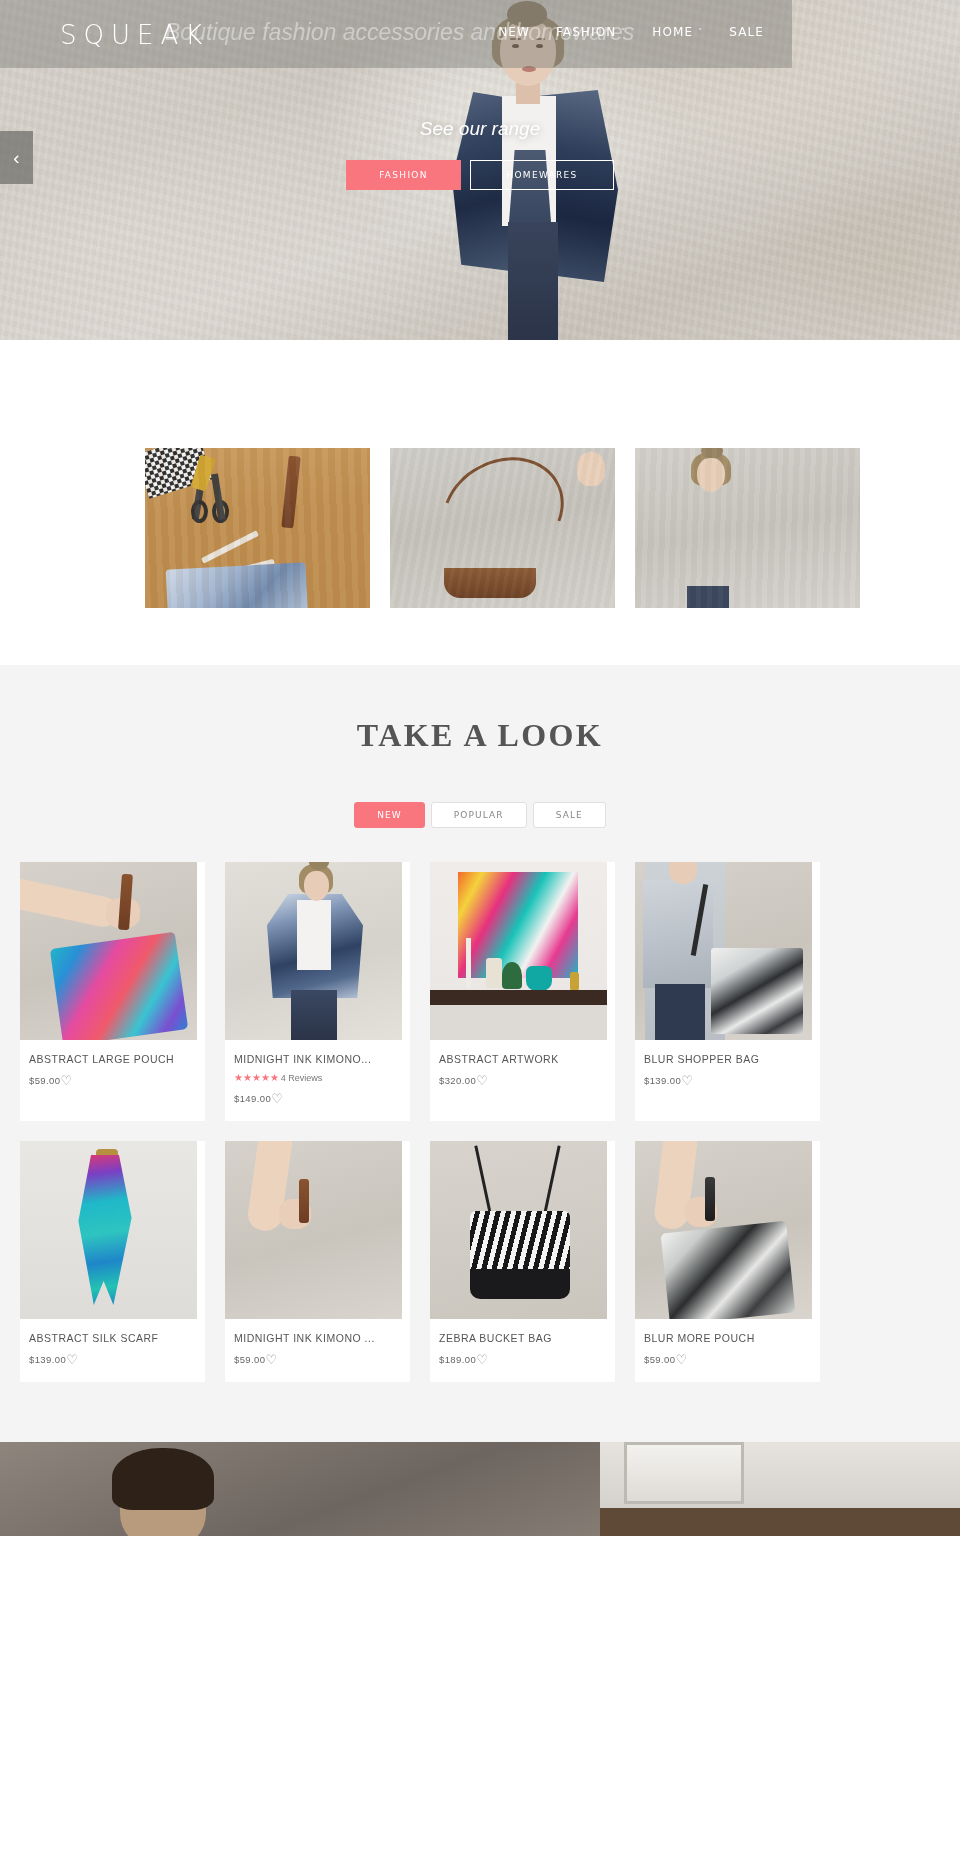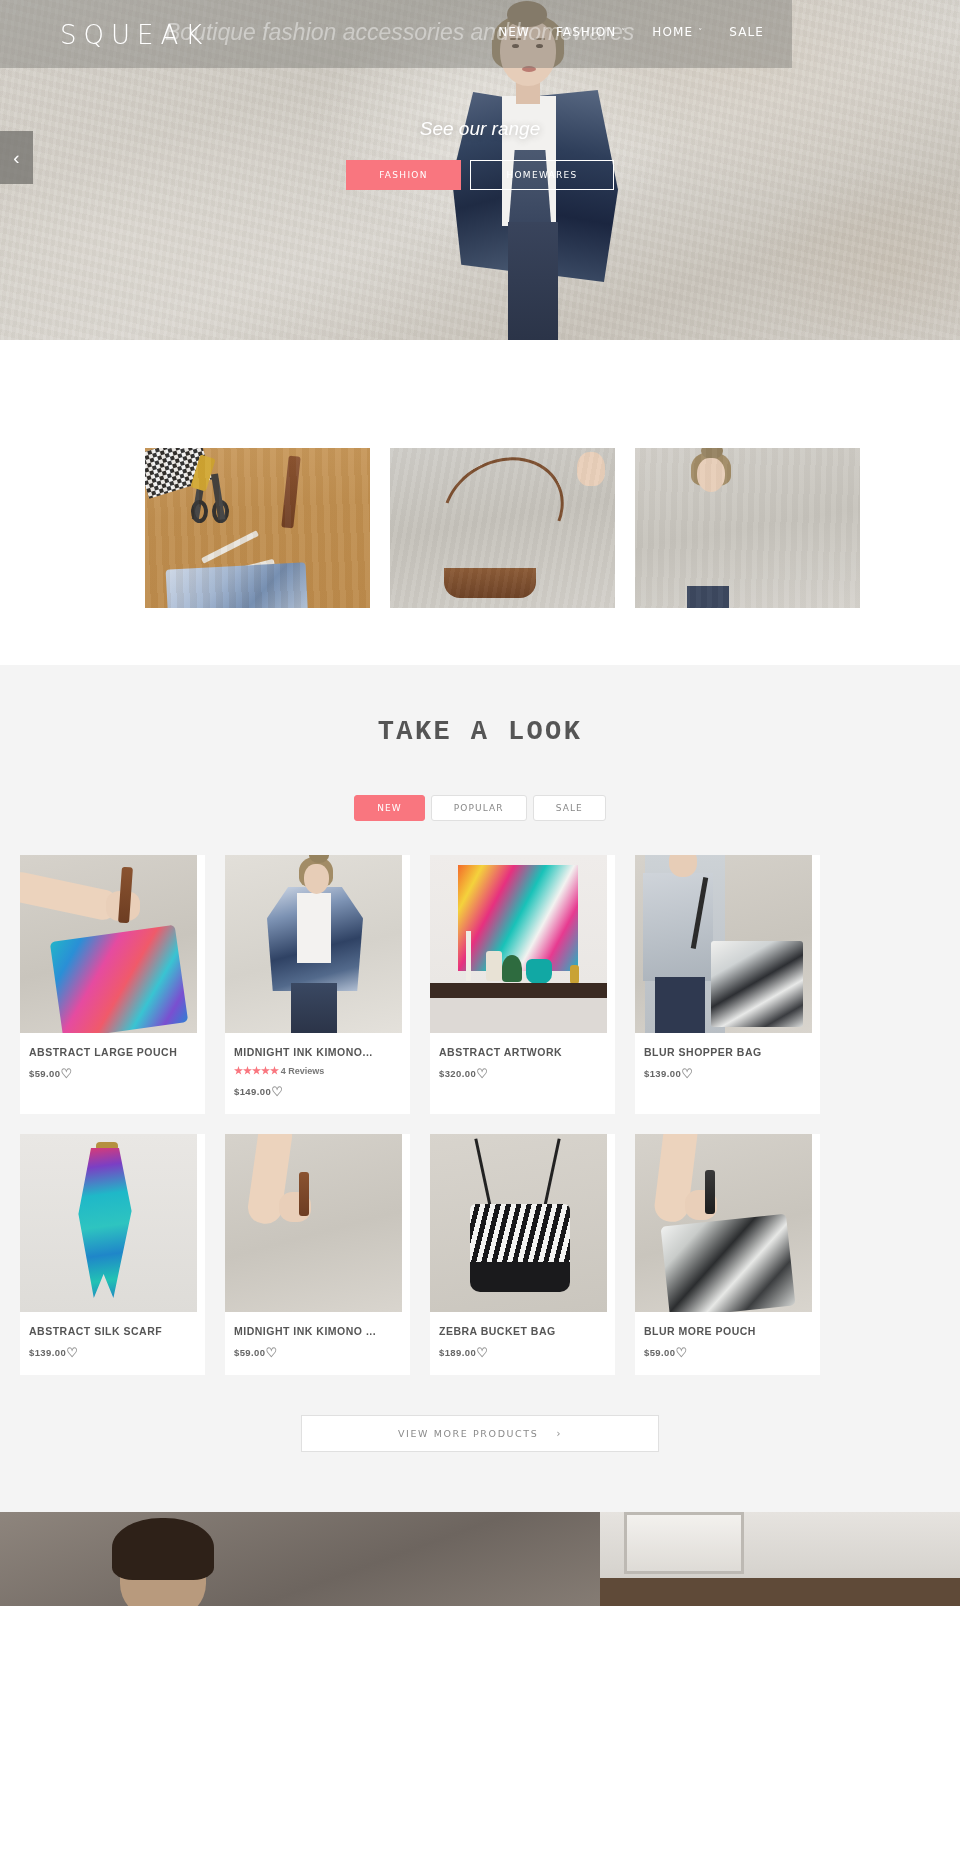--- a/index.html
+++ b/index.html
@@ -255,41 +255,41 @@
     background: linear-gradient(160deg,#dfe4ec 0%,#9fb0c9 28%,#5d7characters 0%, #6a7f9f 55%, #c9d3e1 100%);
     clip-path: polygon(22% 0%, 78% 0%, 100% 34%, 92% 100%, 8% 100%, 0% 34%);
   }
   .c3-legs { position: absolute; left: 52px; top: 138px; width: 42px; height: 30px; background: #38445c; }
 
   
   .look {
     width: 960px; background: #f4f4f4; padding-top: 52px; padding-bottom: 60px;
   }
   .look-title {
-    text-align: center; font-size: 27px; font-weight: bold;
+    text-align: center; font-size: 32px; font-weight: bold;
     letter-spacing: 2.4px; color: #555;
-    font-family: Liberation Mono, monospace;
+    font-family: Liberation Serif, serif;
   }
   .filters {
     margin-top: 48px; display: flex; justify-content: center; gap: 6px;
   }
   .filter {
     height: 26px; padding: 0 22px; display: flex; align-items: center; justify-content: center;
     font-size: 9px; letter-spacing: 1.1px; color: #888;
     border: 1px solid #e0e0e0; background: #fff; border-radius: 3px; cursor: pointer;
     font-family: "DejaVu Sans", sans-serif;
   }
   .filter.active { background: #f9767f; color: #fff; border-color: #f9767f; }
 
   .grid {
     margin-top: 34px; display: flex; flex-wrap: wrap; gap: 20px;
     padding: 0 20px; justify-content: flex-start;
   }
   .card {
-    width: 185px; background: #fff; cursor: pointer; font-weight: bold;
+    width: 185px; background: #fff; cursor: pointer;
   }
   .card-img { width: 177px; height: 178px; position: relative; overflow: hidden; background: #ddd; }
   .card-body { padding: 13px 9px 0 9px; }
   .card-name {
     font-size: 10.5px; letter-spacing: .5px; color: #555; white-space: nowrap;
     overflow: hidden; text-overflow: ellipsis;
   }
   .stars { display: flex; align-items: center; gap: 0; margin-top: 8px; }
   .star { color: #f9767f; font-size: 10px; line-height: 1; }
   .reviews { font-size: 9px; color: #777; margin-left: 2px; }
@@ -663,26 +663,20 @@
         <div class="card-name">BLUR MORE POUCH</div>
       </div>
       <div class="card-foot">
         <span class="price">$59.00</span>
         <span class="heart">♡</span>
       </div>
     </div>
 
   </div>
 
-  <div class="viewmore-wrap">
-    <div class="viewmore">
-      <span>VIEW MORE PRODUCTS</span>
-      <span class="vm-caret">›</span>
-    </div>
-  </div>
 </div>
 
 <div class="bottom">
   <div class="bottom-l">
     <div class="bl-bg"></div>
       <div class="bl-head"></div>
       <div class="bl-hair"></div>
   </div>
   <div class="bottom-r">
     <div class="br-bg"></div>

